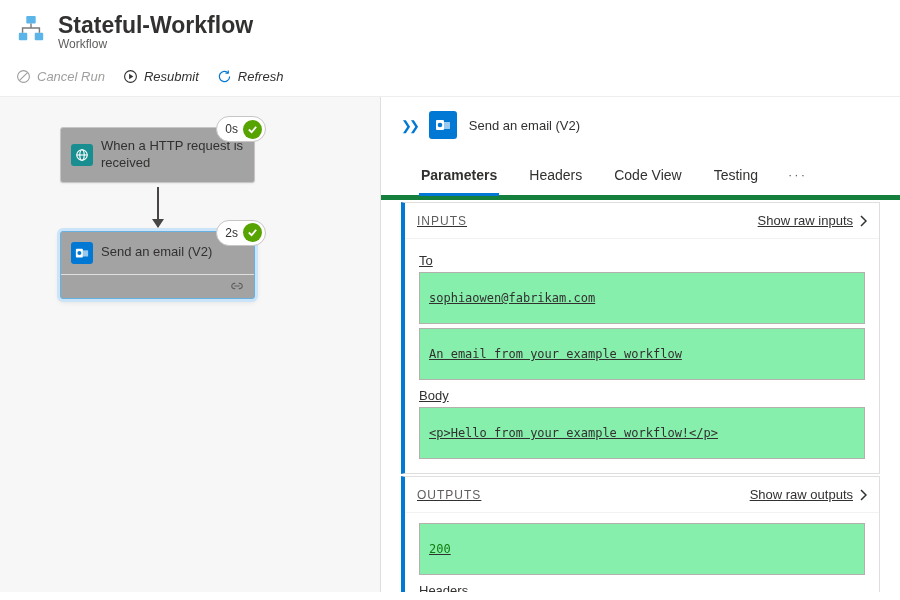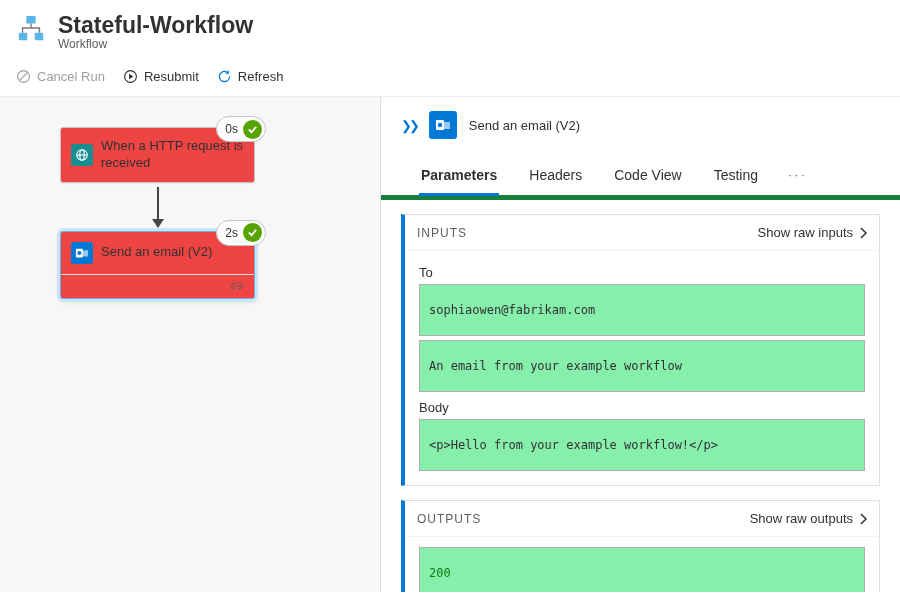--- a/index.html
+++ b/index.html
@@ -30,20 +30,21 @@
 .header-sub {
   font-size: 12px;
   color: #605e5c;
   margin-top: -2px;
 }
 .toolbar {
   display: flex;
   gap: 18px;
   padding: 10px 16px 12px 16px;
   border-bottom: 1px solid #eee;
+  font-style: italic;
 }
 .tool {
   display: flex;
   align-items: center;
   gap: 6px;
   font-size: 13px;
   cursor: pointer;
 }
 .tool.disabled { color: #a19f9d; cursor: default; }
 .tool svg { width: 15px; height: 15px; }
@@ -52,21 +53,21 @@
   height: calc(600px - 105px);
 }
 .canvas {
   width: 380px;
   background: #f7f7f7;
   padding: 30px 0 0 60px;
   position: relative;
 }
 .node {
   width: 195px;
-  background: #ef4444;
+  background: #a3a3a3;
   border: 1px solid #c8c6c4;
   border-radius: 3px;
   position: relative;
   box-shadow: 0 1px 2px rgba(0,0,0,0.06);
 }
 .node.selected {
   box-shadow: 0 0 0 3px #cce4f7, 0 2px 6px rgba(0,0,0,0.15);
   border-color: #67b0e4;
 }
 .node-head {
@@ -157,23 +158,24 @@
   cursor: pointer;
   border-bottom: 3px solid transparent;
   margin-bottom: -1px;
 }
 .tab.active {
   border-bottom-color: #0078d4;
   font-weight: 600;
 }
 .more { color: #605e5c; letter-spacing: 2px; padding-bottom: 6px; cursor: pointer; }
 .section {
-  margin: 14px 20px 0 20px;
+  margin: 2px 20px 0 20px;
   border: 1px solid #e1dfdd;
   border-left: 4px solid #0078d4;
+  text-decoration: underline;
 }
 .section-head {
   display: flex;
   justify-content: space-between;
   align-items: center;
   padding: 10px 12px;
   background: #fff;
 }
 .section-title {
   letter-spacing: 1px;

